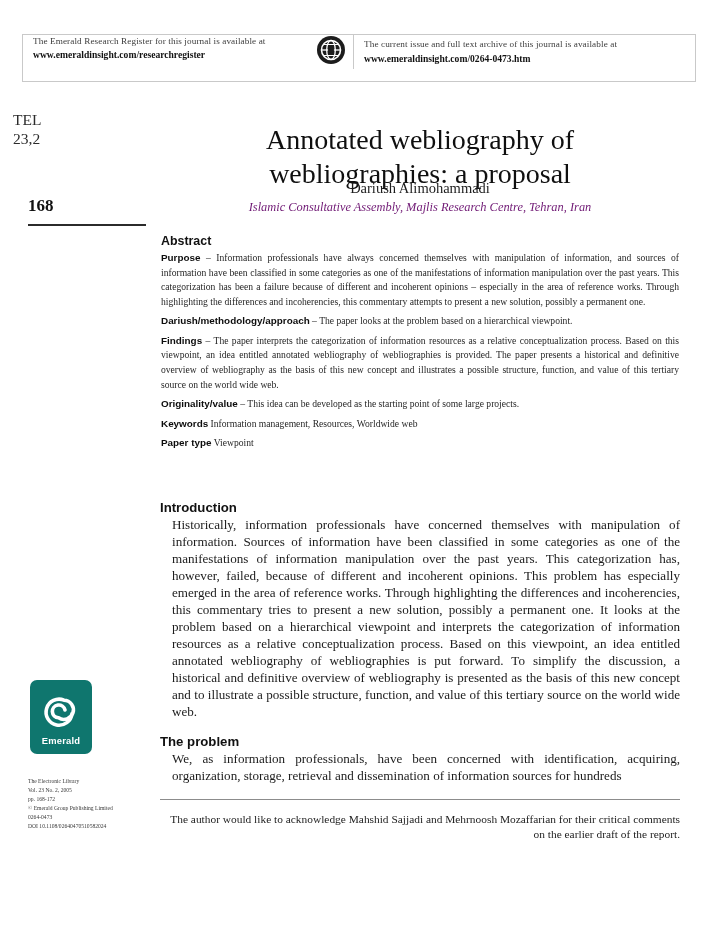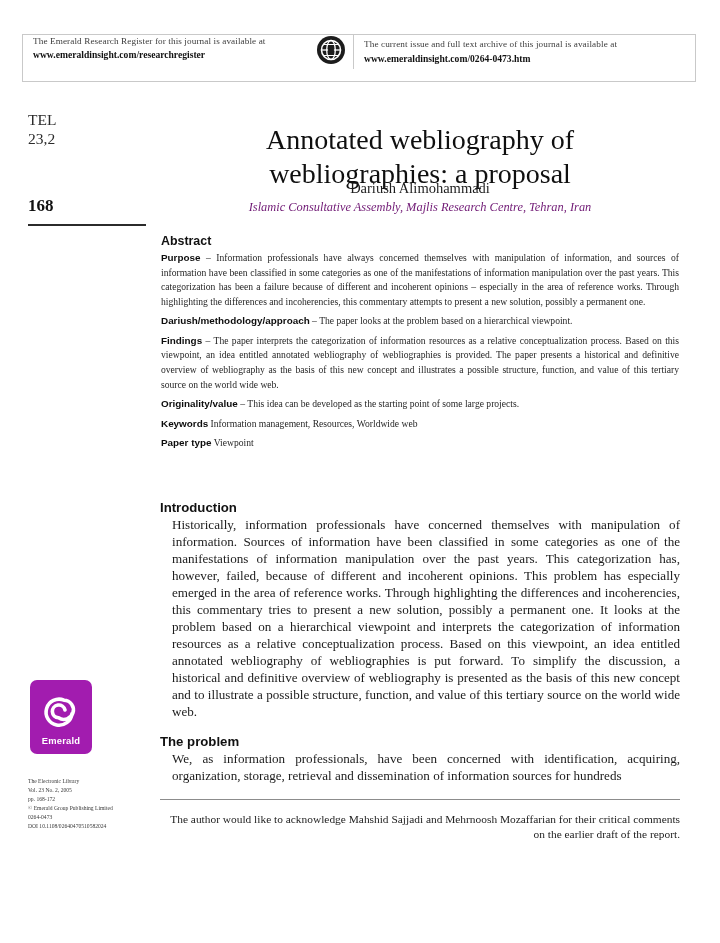--- a/index.html
+++ b/index.html
@@ -60,21 +60,21 @@
   .globe-wrap {
     flex: 0 0 44px;
     display: flex;
     align-items: center;
     justify-content: center;
   }
 
   
   .running-head {
     position: absolute;
-    left: 28px;
+    left: 13px;
     top: 110px;
     font-size: 15.5px;
     line-height: 1.25;
     color: #2b2b2b;
     font-family: "Liberation Serif", serif;
   }
   .folio {
     position: absolute;
     left: 28px;
     top: 196px;
@@ -206,21 +206,21 @@
     text-align: right;
   }
 
   
   .logo {
     position: absolute;
     left: 30px;
     top: 680px;
     width: 62px;
     height: 74px;
-    background: #a21caf;
+    background: #0f766e;
     border-radius: 7px;
     display: flex;
     flex-direction: column;
     align-items: center;
     justify-content: center;
   }
   .logo-mark { width: 44px; height: 44px; display:block; }
   .logo-word {
     color: #fff;
     font-size: 9.4px;

